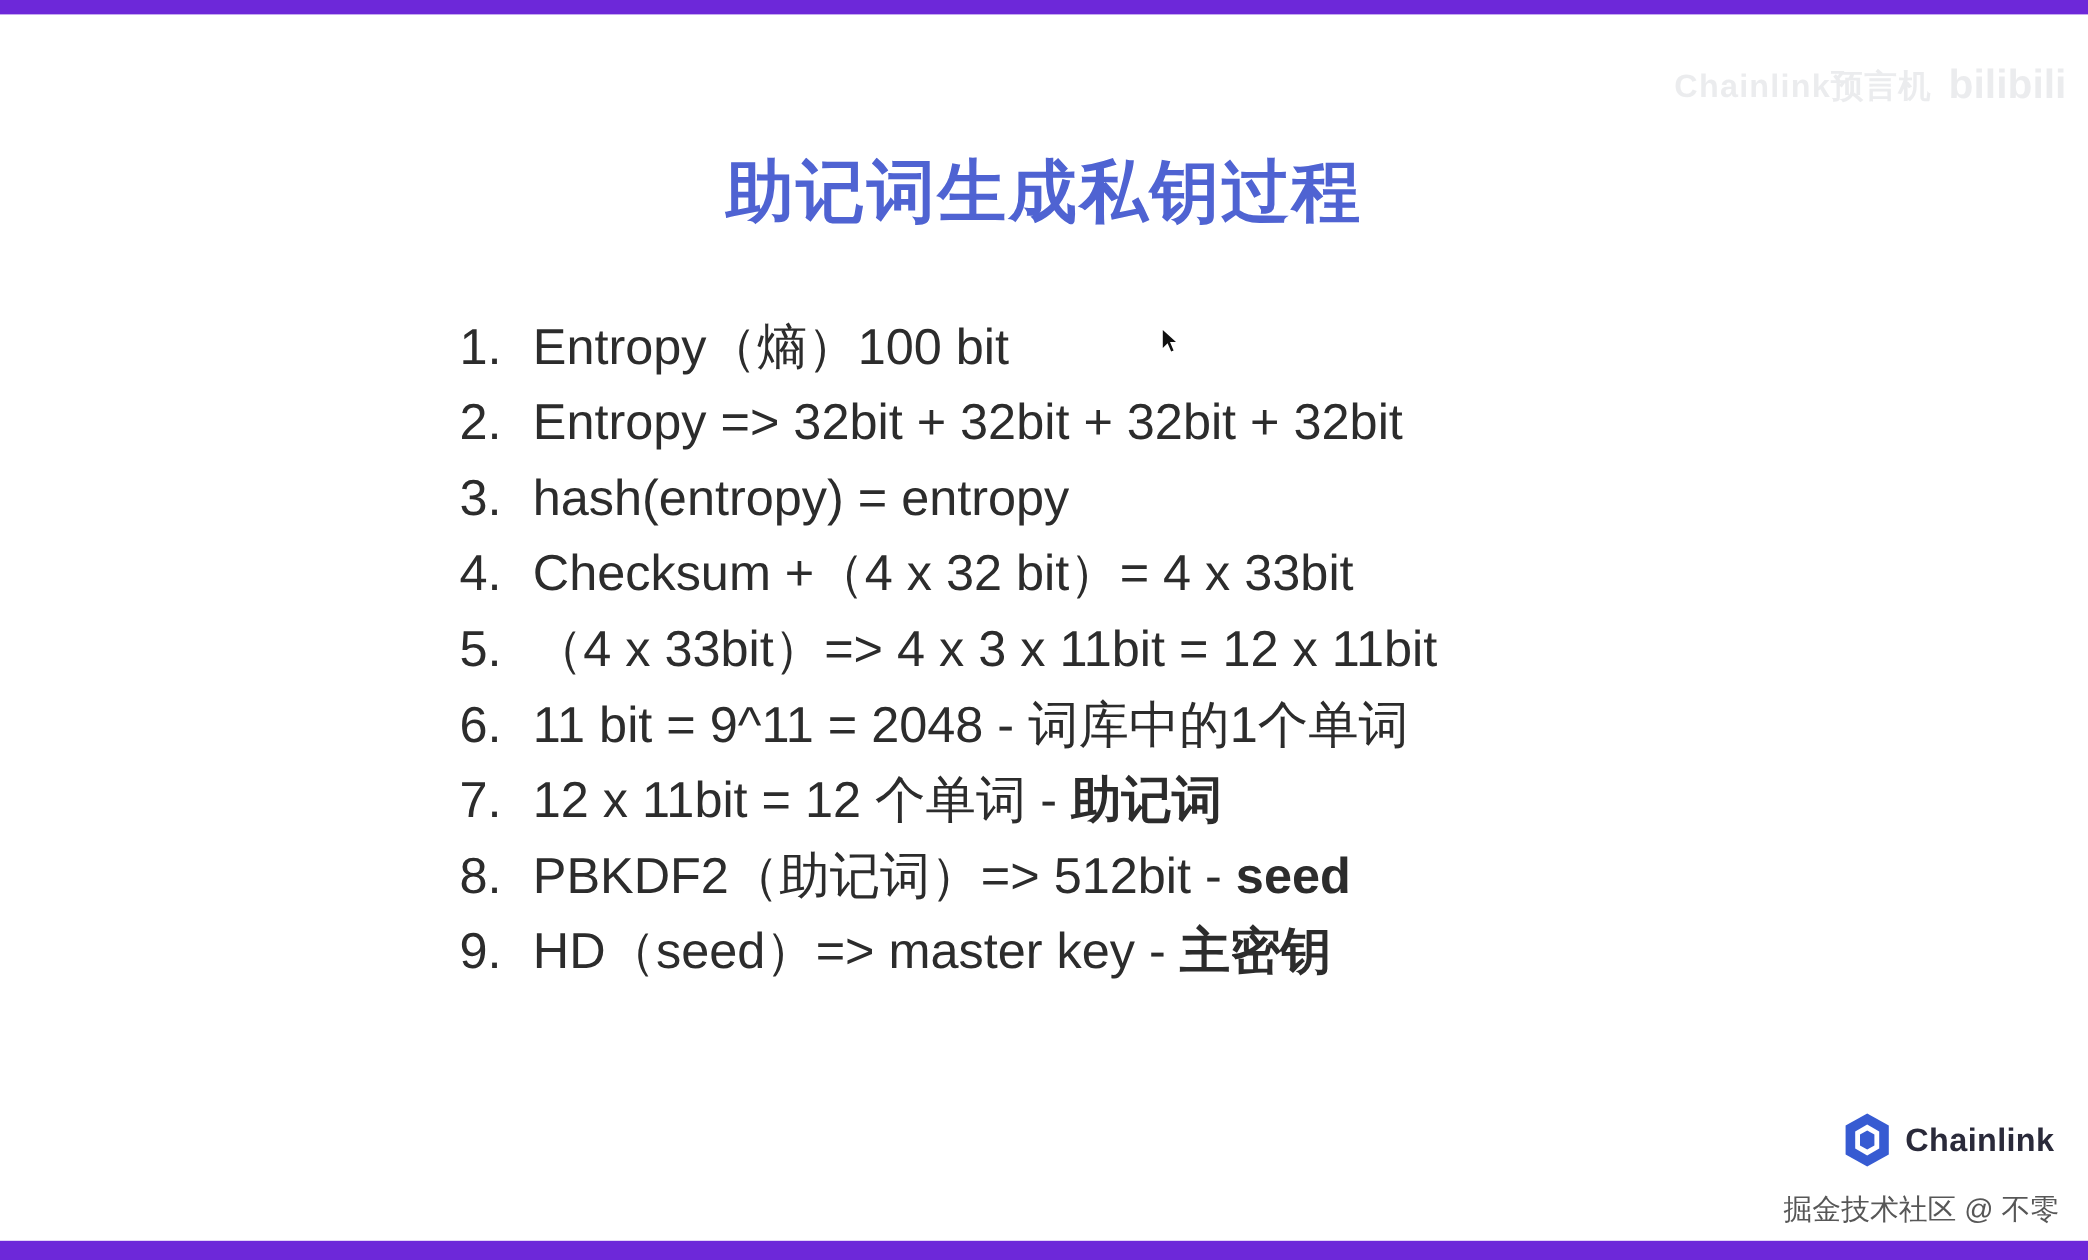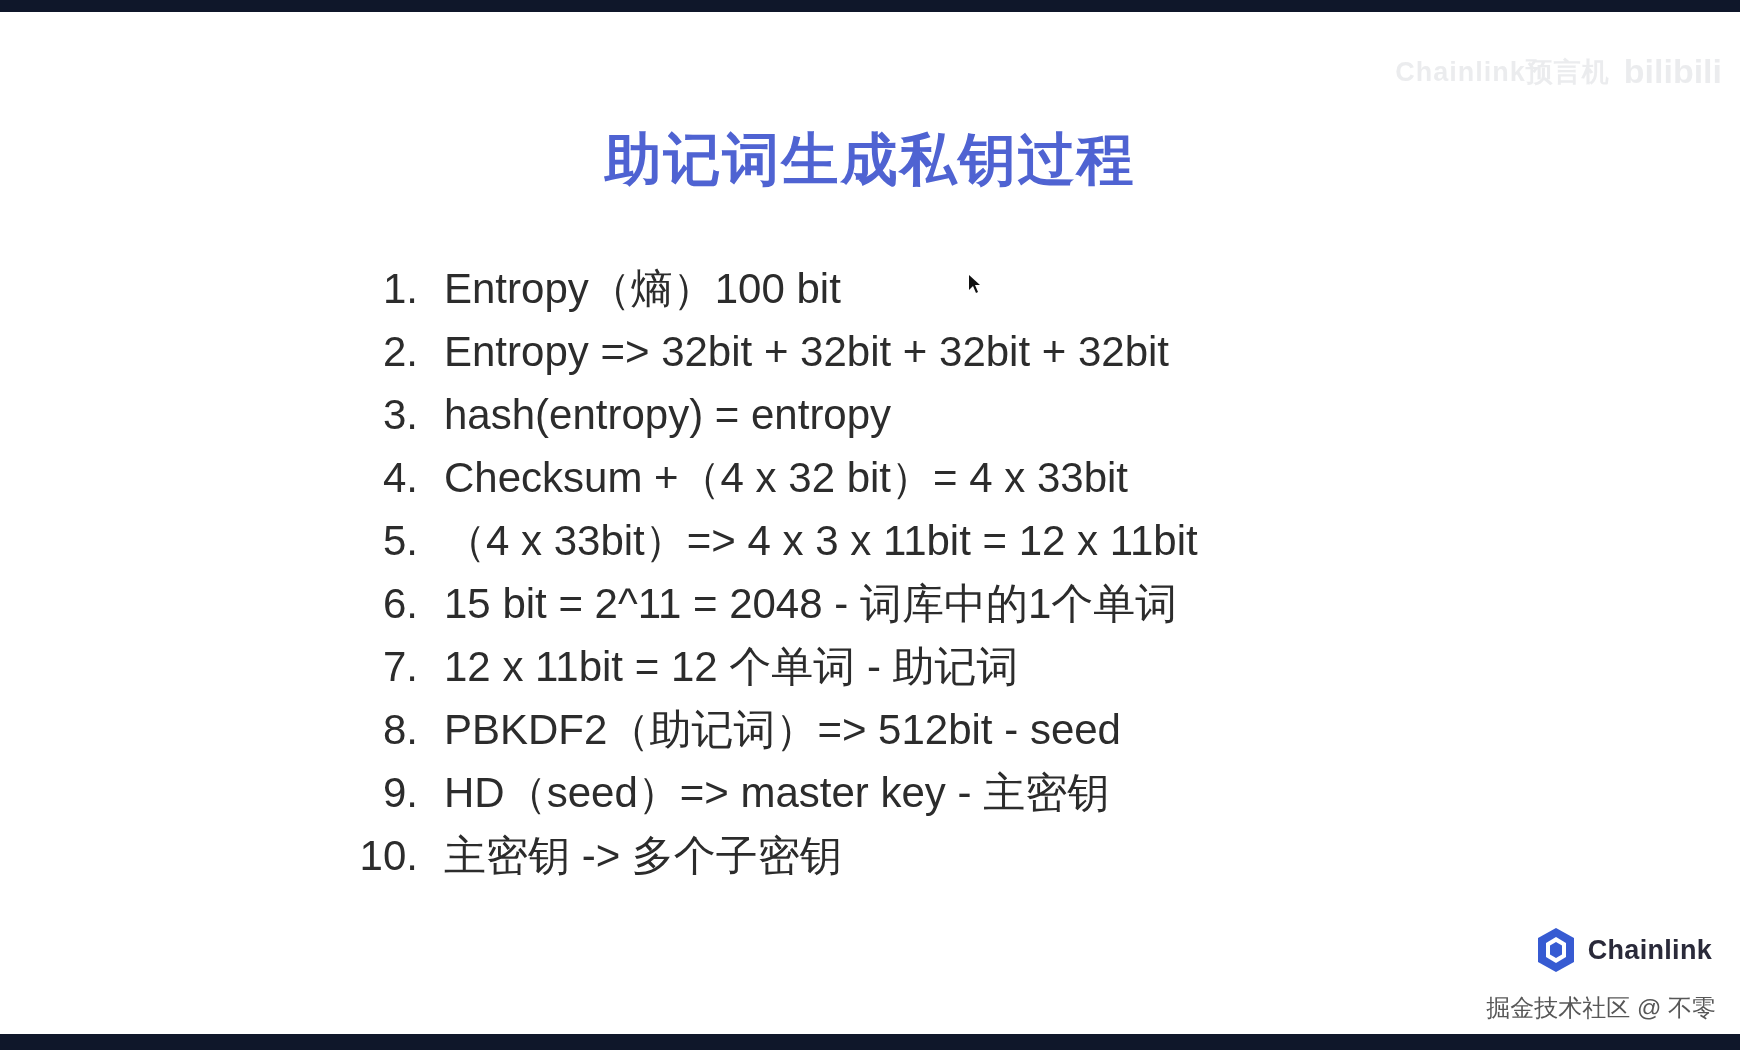--- a/index.html
+++ b/index.html
@@ -4,21 +4,21 @@
 <style>
   html, body {
     margin: 0;
     padding: 0;
     background: #000000;
   }
   #page {
     position: relative;
     width: 1740px;
     height: 1050px;
-    background: #0f172a;
+    background: #6d28d9;
     overflow: hidden;
     font-family: "Liberation Sans", sans-serif;
   }
   
   #slide {
     position: absolute;
     left: 0;
     top: 12px;
     width: 1740px;
     height: 1022px;
@@ -79,21 +79,21 @@
     width: 88px;
     text-align: right;
     padding-right: 26px;
     flex: 0 0 auto;
     color: #2c2c2c;
   }
   .row .txt {
     flex: 1 1 auto;
   }
   .row .txt b {
-    font-weight: 400;
+    font-weight: 700;
   }
   
   #cursor {
     position: absolute;
     left: 968px;
     top: 262px;
     width: 14px;
     height: 20px;
     pointer-events: none;
   }
@@ -157,37 +157,33 @@
       <div class="row">
         <span class="num">4.</span>
         <span class="txt">Checksum +（4 x 32 bit）= 4 x 33bit</span>
       </div>
       <div class="row">
         <span class="num">5.</span>
         <span class="txt">（4 x 33bit）=&gt; 4 x 3 x 11bit = 12 x 11bit</span>
       </div>
       <div class="row">
         <span class="num">6.</span>
-        <span class="txt">15 bit = 2^11 = 2048 - 词库中的1个单词</span>
+        <span class="txt">11 bit = 9^11 = 2048 - 词库中的1个单词</span>
       </div>
       <div class="row">
         <span class="num">7.</span>
         <span class="txt">12 x 11bit = 12 个单词 - <b>助记词</b></span>
       </div>
       <div class="row">
         <span class="num">8.</span>
         <span class="txt">PBKDF2（助记词）=&gt; 512bit - <b>seed</b></span>
       </div>
       <div class="row">
         <span class="num">9.</span>
         <span class="txt">HD（seed）=&gt; master key - <b>主密钥</b></span>
-      </div>
-      <div class="row">
-        <span class="num">10.</span>
-        <span class="txt">主密钥 -&gt; 多个子密钥</span>
       </div>
     </div>
 
     <svg id="cursor" viewBox="0 0 14 20">
       <path d="M1 1 L1 16 L5 12 L8 19 L10 18 L7 11 L12 11 Z" fill="#111111"></path>
     </svg>
 
     <div id="chainlink-logo">
       <svg class="hex" viewBox="0 0 44 48">
         <path d="M22 2 L40 12 L40 36 L22 46 L4 36 L4 12 Z" fill="#375bd2"></path>

